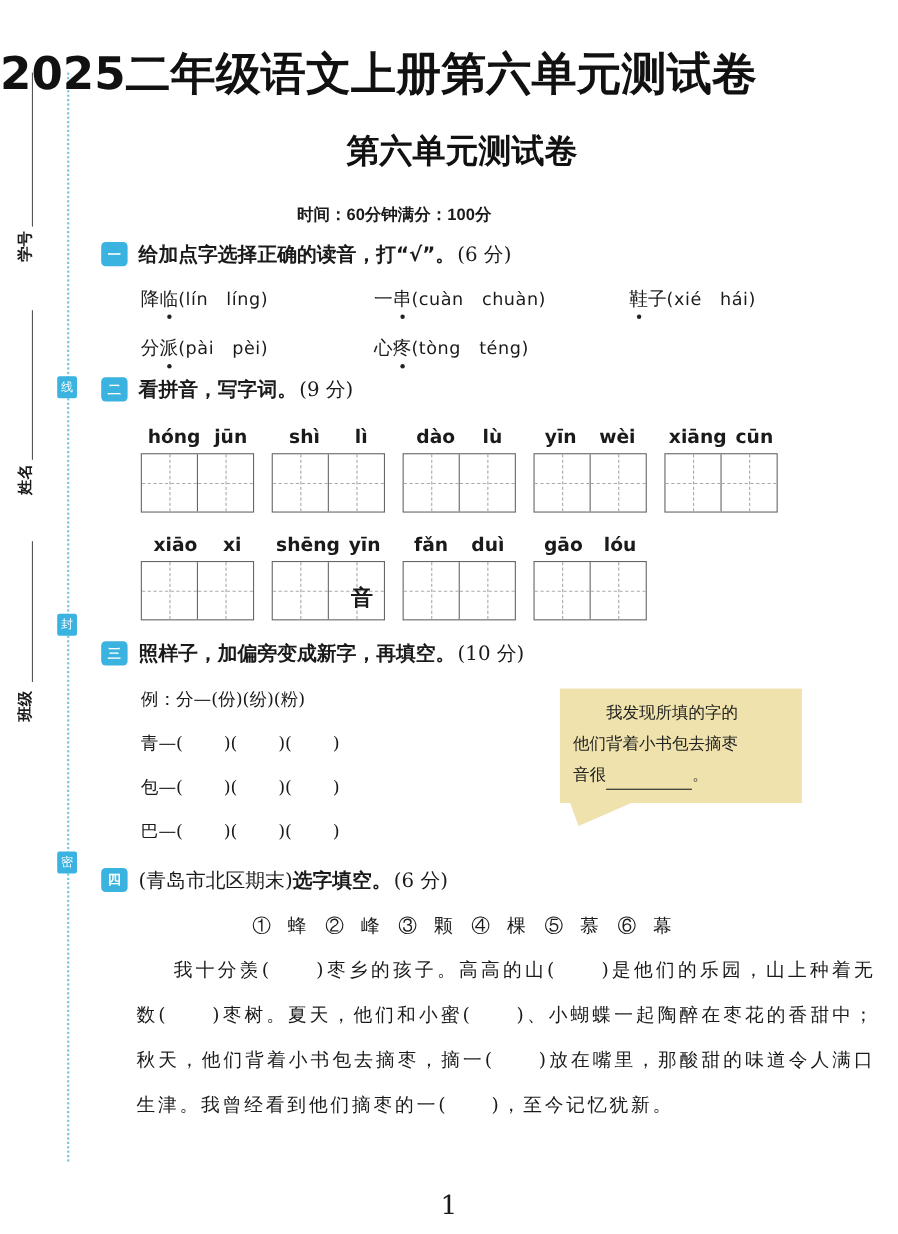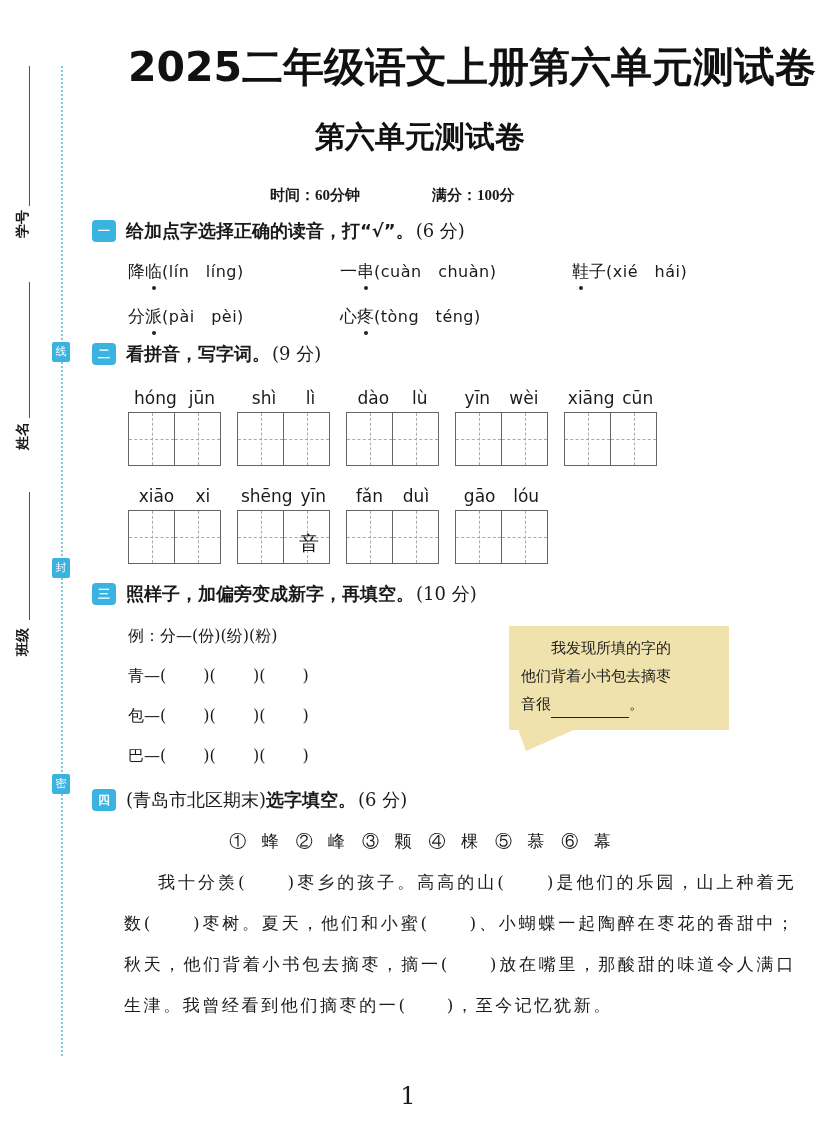--- a/index.html
+++ b/index.html
@@ -5,38 +5,38 @@
   * { box-sizing: border-box; margin: 0; padding: 0; }
   html, body { width: 816px; height: 1122px; background: #ffffff; overflow: hidden; }
   body { position: relative; font-family: "DejaVu Serif", "Liberation Serif", serif; color: #1a1a1a; }
 
   
   .margin-line { position: absolute; left: 61px; top: 66px; width: 0; height: 990px; border-left: 2px dotted #7cc6dc; }
   .margin-rule { position: absolute; left: 29px; width: 1px; background: #555; }
   .margin-label { position: absolute; left: 12px; width: 22px; font-family: "DejaVu Sans", sans-serif; font-size: 14px; font-weight: bold; transform: rotate(-90deg); transform-origin: center; text-align: center; white-space: nowrap; }
   .margin-tag { position: absolute; left: 52px; width: 18px; height: 20px; background: #3bb3e0; color: #fff; font-size: 11px; text-align: center; line-height: 20px; border-radius: 2px; }
 
-  .main-title { position: absolute; left: 0; right: 0; top: 40px; text-align: right; font-family: "DejaVu Sans", sans-serif; font-weight: bold; font-size: 41px; letter-spacing: 0px; color: #111; }
+  .main-title { position: absolute; left: 0; right: 0; top: 40px; text-align: left; font-family: "DejaVu Sans", sans-serif; font-weight: bold; font-size: 41px; letter-spacing: 0px; color: #111; }
   .sub-title { position: absolute; left: 0; right: 0; top: 117px; text-align: center; font-family: "DejaVu Sans", sans-serif; font-weight: bold; font-size: 30px; color: #111; padding-left: 24px; }
-  .meta { position: absolute; top: 186px; left: 270px; font-family: Liberation Serif, serif; font-weight: bold; font-size: 15px; display: flex; gap: 72px; }
+  .meta { position: absolute; top: 186px; left: 270px; font-family: Liberation Sans, sans-serif; font-weight: bold; font-size: 15px; display: flex; }
 
   .section-head { position: absolute; left: 92px; display: flex; align-items: center; font-family: "DejaVu Sans", sans-serif; font-size: 18px; font-weight: bold; }
   .badge { width: 24px; height: 22px; background: #3bb3e0; border-radius: 4px; color: #fff; font-size: 12px; text-align: center; line-height: 22px; margin-right: 10px; font-weight: bold; }
   .section-head .score { font-family: "DejaVu Serif", serif; font-weight: normal; margin-left: 2px; }
   .section-head .src { font-family: "DejaVu Serif", serif; font-weight: normal; }
 
   
   .s1-grid { position: absolute; left: 128px; top: 260px; width: 660px; display: grid; grid-template-columns: 212px 232px 216px; row-gap: 22px; font-size: 17px; }
   .s1-item { position: relative; white-space: nowrap; }
   .s1-item .pinyin { font-family: "DejaVu Sans", sans-serif; font-size: 16px; letter-spacing: 0.5px; }
   .dot { position: absolute; top: 26px; width: 4px; height: 4px; background: #222; border-radius: 50%; }
 
   
   .s2-row { position: absolute; left: 128px; display: flex; gap: 16px; }
-  .word { width: 93px; }
+  .word { width: 103px; font-weight: bold; }
   .word .py { display: flex; justify-content: space-around; font-family: "DejaVu Sans", sans-serif; font-size: 17px; height: 26px; line-height: 24px; }
   .word .boxes { display: flex; border: 1px solid #666; height: 54px; }
   .cell { flex: 1; position: relative; border-right: 1px solid #666; }
   .cell:last-child { border-right: none; }
   .cell::before { content: ""; position: absolute; left: 50%; top: 0; bottom: 0; border-left: 1px dashed #aaa; }
   .cell::after { content: ""; position: absolute; top: 50%; left: 0; right: 0; border-top: 1px dashed #aaa; }
   .cell .ch { position: absolute; left: 0; right: 0; bottom: 6px; text-align: right; padding-right: 10px; font-size: 20px; z-index: 2; font-family: "DejaVu Serif", serif; }
 
   
   .s3-lines { position: absolute; left: 128px; top: 624px; font-size: 16px; }

